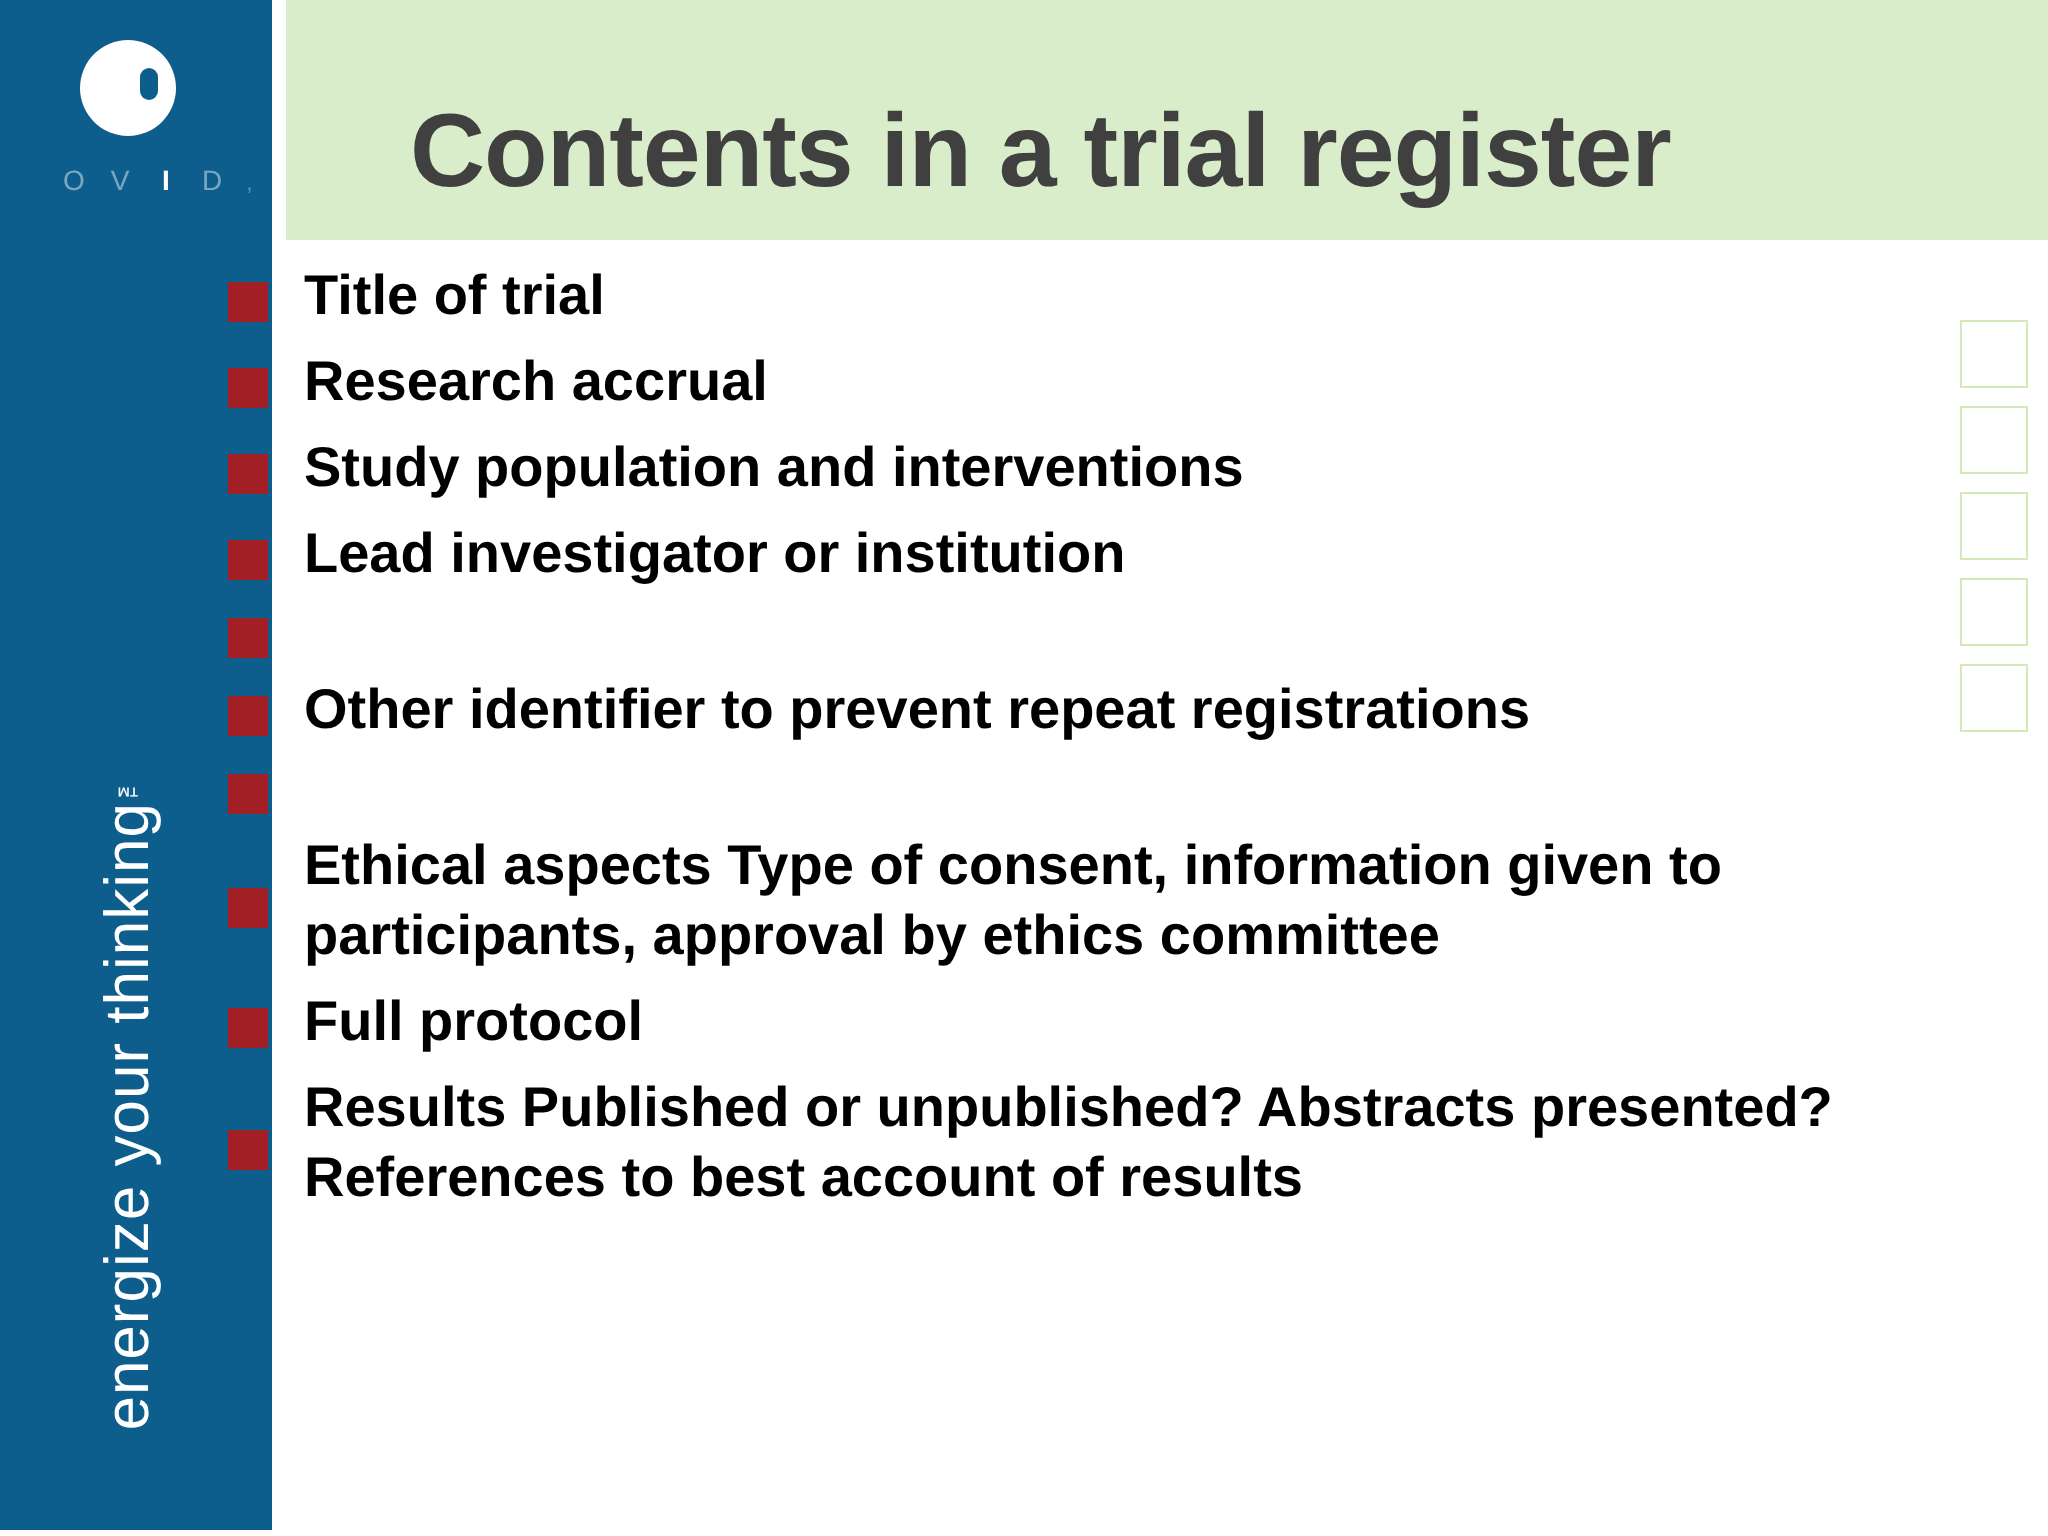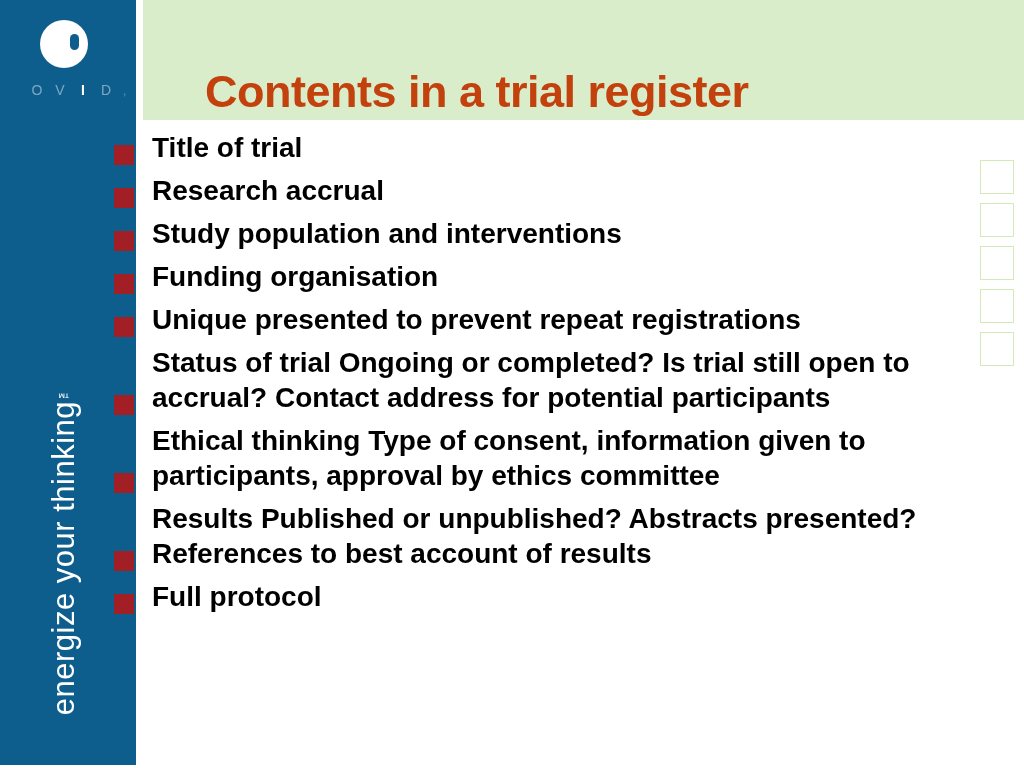--- a/index.html
+++ b/index.html
@@ -75,42 +75,42 @@
 
   
   .banner {
     position: absolute;
     left: 143px; top: 0;
     width: 881px; height: 120px;
     background: #daedca;
   }
   .slide-title {
     position: absolute;
-    left: 62px; top: 36px;
-    font-size: 45px;
+    left: 62px; top: 15px;
+    font-size: 52px;
     line-height: 52px;
     font-weight: 900;
     letter-spacing: -0.5px;
-    color: #c2410c;
+    color: #404040;
     white-space: nowrap;
   }
 
   
   .content {
     position: absolute;
     left: 114px; top: 130px;
     width: 866px;
   }
   .bullet-list {
     list-style: none;
     margin: 0; padding: 0;
   }
   .bullet-item {
     display: flex;
-    align-items: flex-end;
+    align-items: center;
     margin: 0 0 8px 0;
   }
   .bullet-square {
     flex: none;
     width: 20px; height: 20px;
     margin-top: 7px;
     background: #a21f25;
   }
   .bullet-text {
     margin-left: 18px;
@@ -162,44 +162,45 @@
     <li class="bullet-item">
       <span class="bullet-square"></span>
       <span class="bullet-text">Research accrual</span>
     </li>
     <li class="bullet-item">
       <span class="bullet-square"></span>
       <span class="bullet-text">Study population and interventions</span>
     </li>
     <li class="bullet-item">
       <span class="bullet-square"></span>
-      <span class="bullet-text">Funding organisation</span>
-    </li>
-    <li class="bullet-item">
-      <span class="bullet-square"></span>
-      <span class="bullet-text">Unique presented to prevent repeat registrations</span>
-    </li>
-    <li class="bullet-item">
-      <span class="bullet-square"></span>
-      <span class="bullet-text">Status of trial Ongoing or completed? Is trial still open to
-accrual? Contact address for potential participants</span>
-    </li>
-    <li class="bullet-item">
-      <span class="bullet-square"></span>
-      <span class="bullet-text">Ethical thinking Type of consent, information given to
+      <span class="bullet-text">Lead investigator or institution</span>
+    </li>
+    <li class="bullet-item">
+      <span class="bullet-square"></span>
+    </li>
+    <li class="bullet-item">
+      <span class="bullet-square"></span>
+      <span class="bullet-text">Other identifier to prevent repeat registrations</span>
+    </li>
+    <li class="bullet-item">
+      <span class="bullet-square"></span>
+    </li>
+    <li class="bullet-item">
+      <span class="bullet-square"></span>
+      <span class="bullet-text">Ethical aspects Type of consent, information given to
 participants, approval by ethics committee</span>
+    </li>
+    <li class="bullet-item">
+      <span class="bullet-square"></span>
+      <span class="bullet-text">Full protocol</span>
     </li>
     <li class="bullet-item">
       <span class="bullet-square"></span>
       <span class="bullet-text">Results Published or unpublished? Abstracts presented?
 References to best account of results</span>
-    </li>
-    <li class="bullet-item">
-      <span class="bullet-square"></span>
-      <span class="bullet-text">Full protocol</span>
     </li>
   </ul>
 </div>
 
 <div class="placeholder-box" style="top:160px"></div>
 <div class="placeholder-box" style="top:203px"></div>
 <div class="placeholder-box" style="top:246px"></div>
 <div class="placeholder-box" style="top:289px"></div>
 <div class="placeholder-box" style="top:332px"></div>
 

